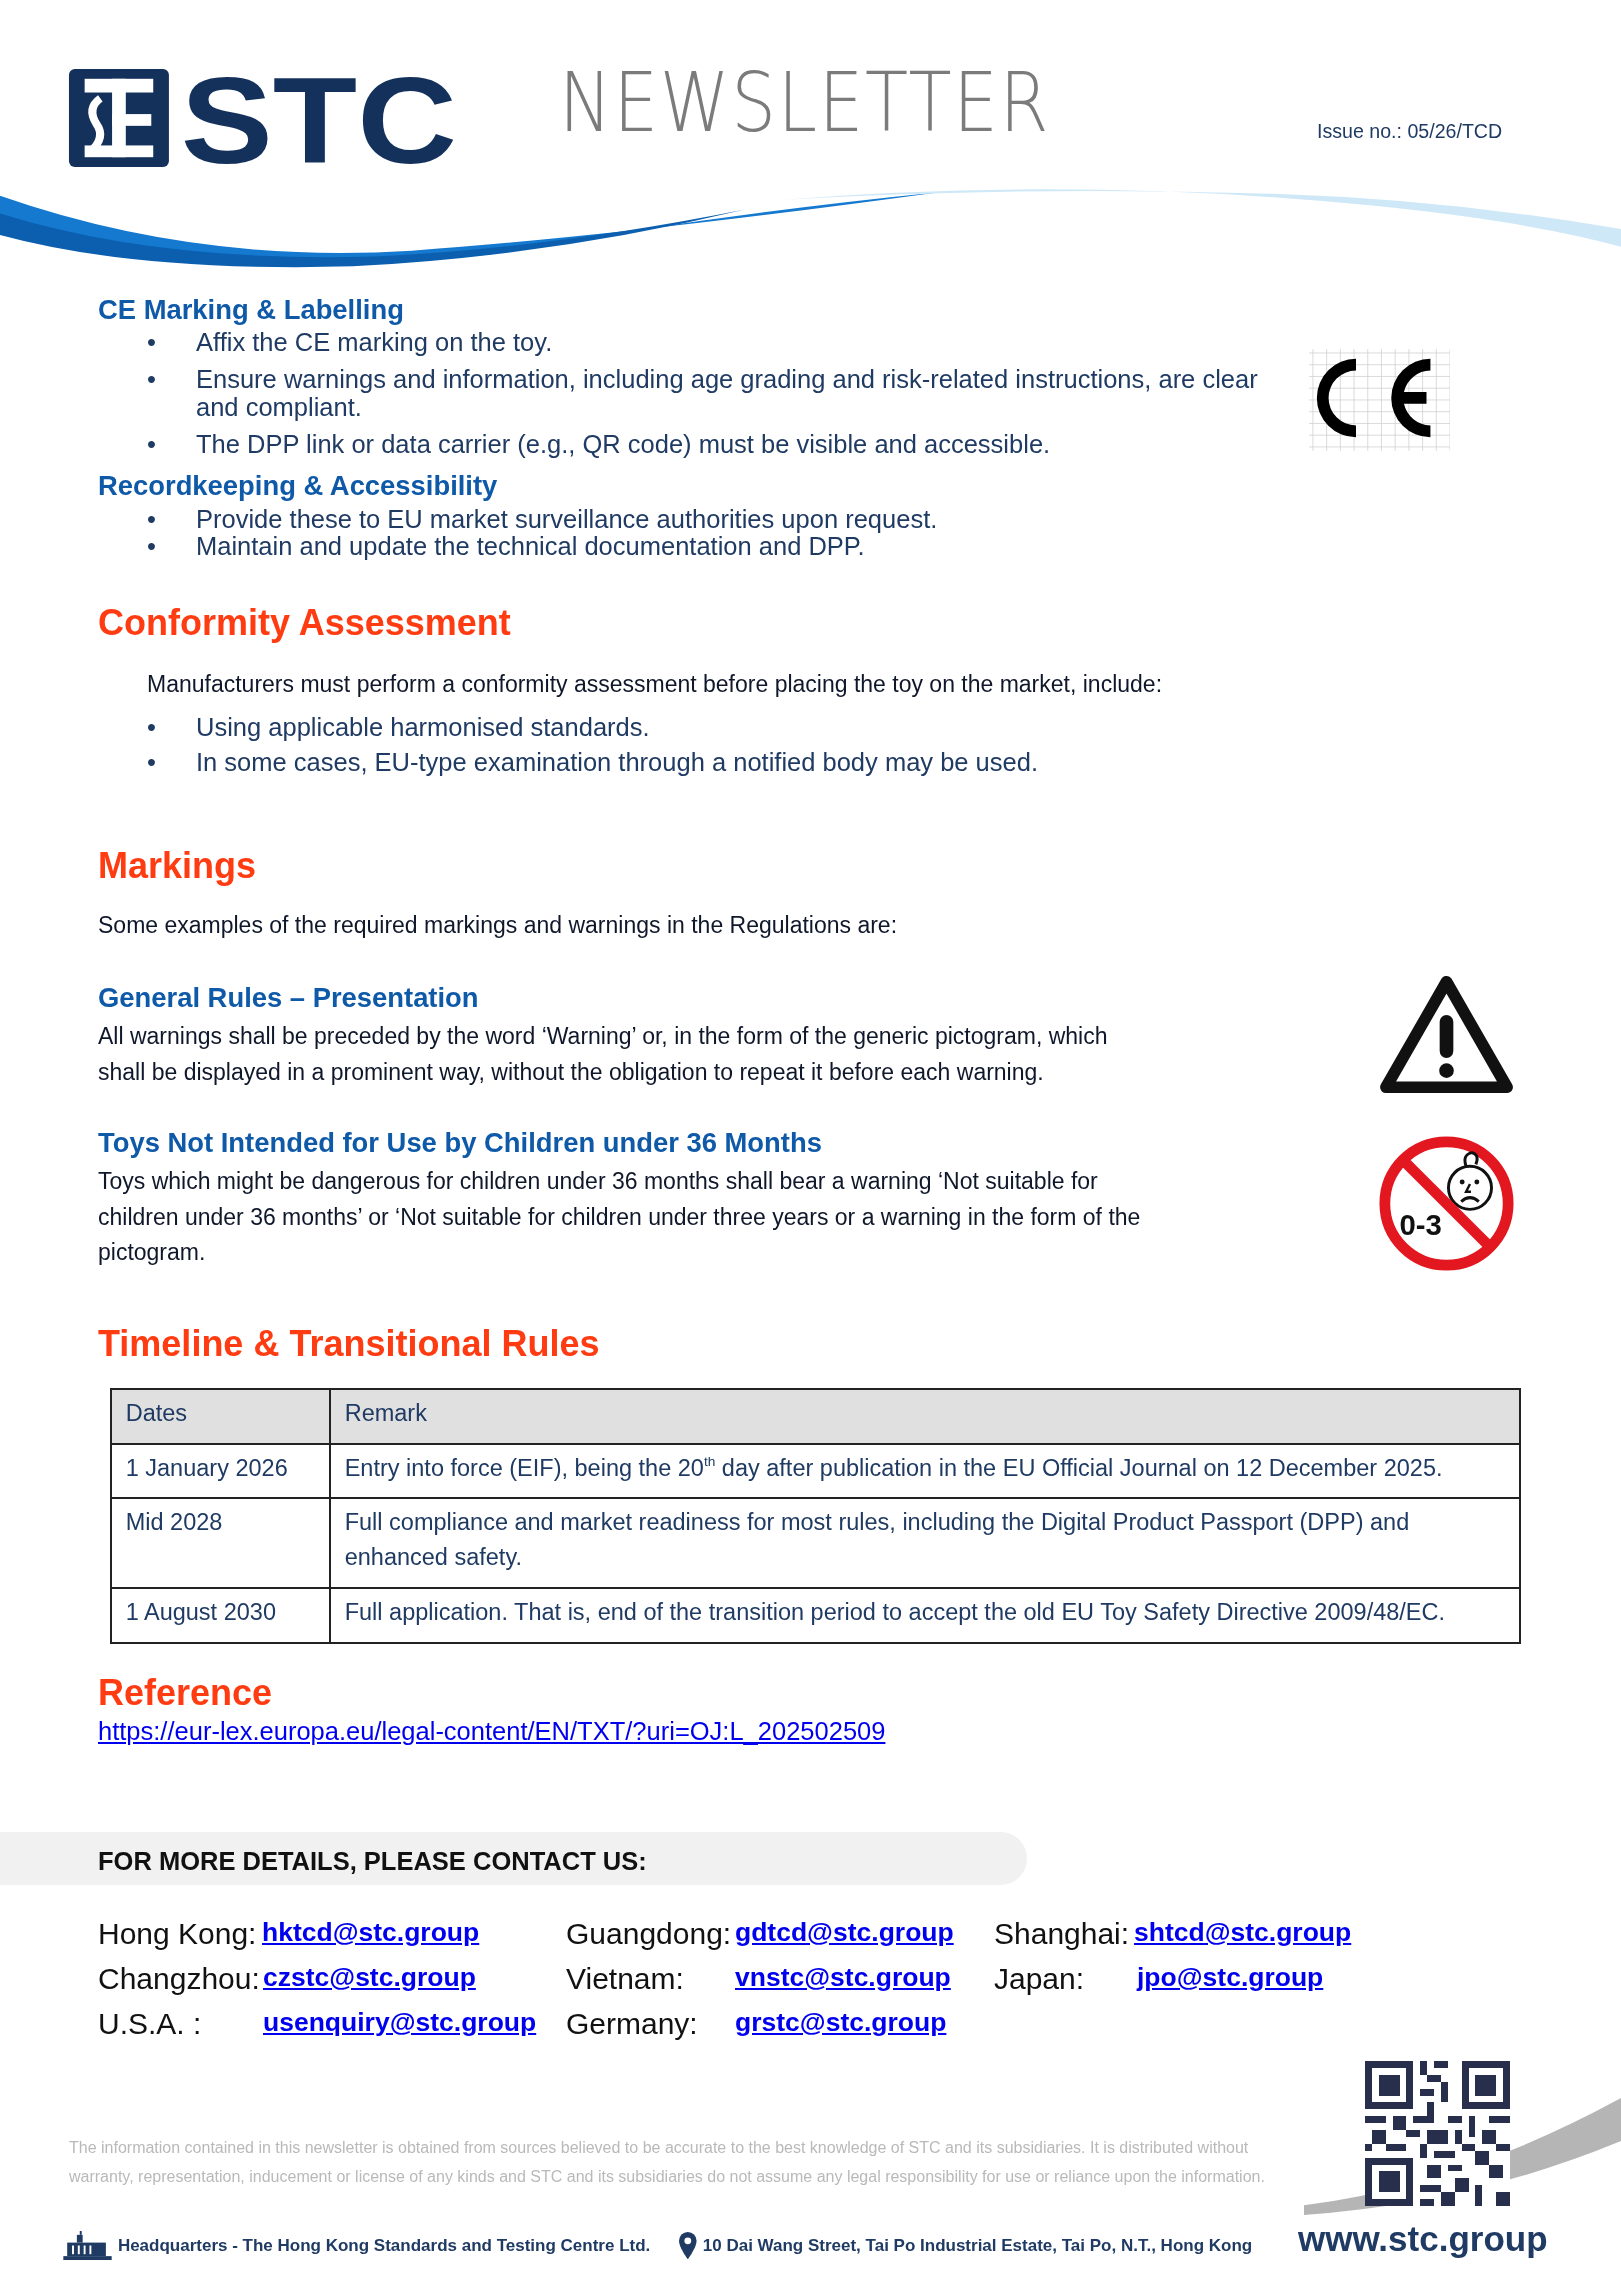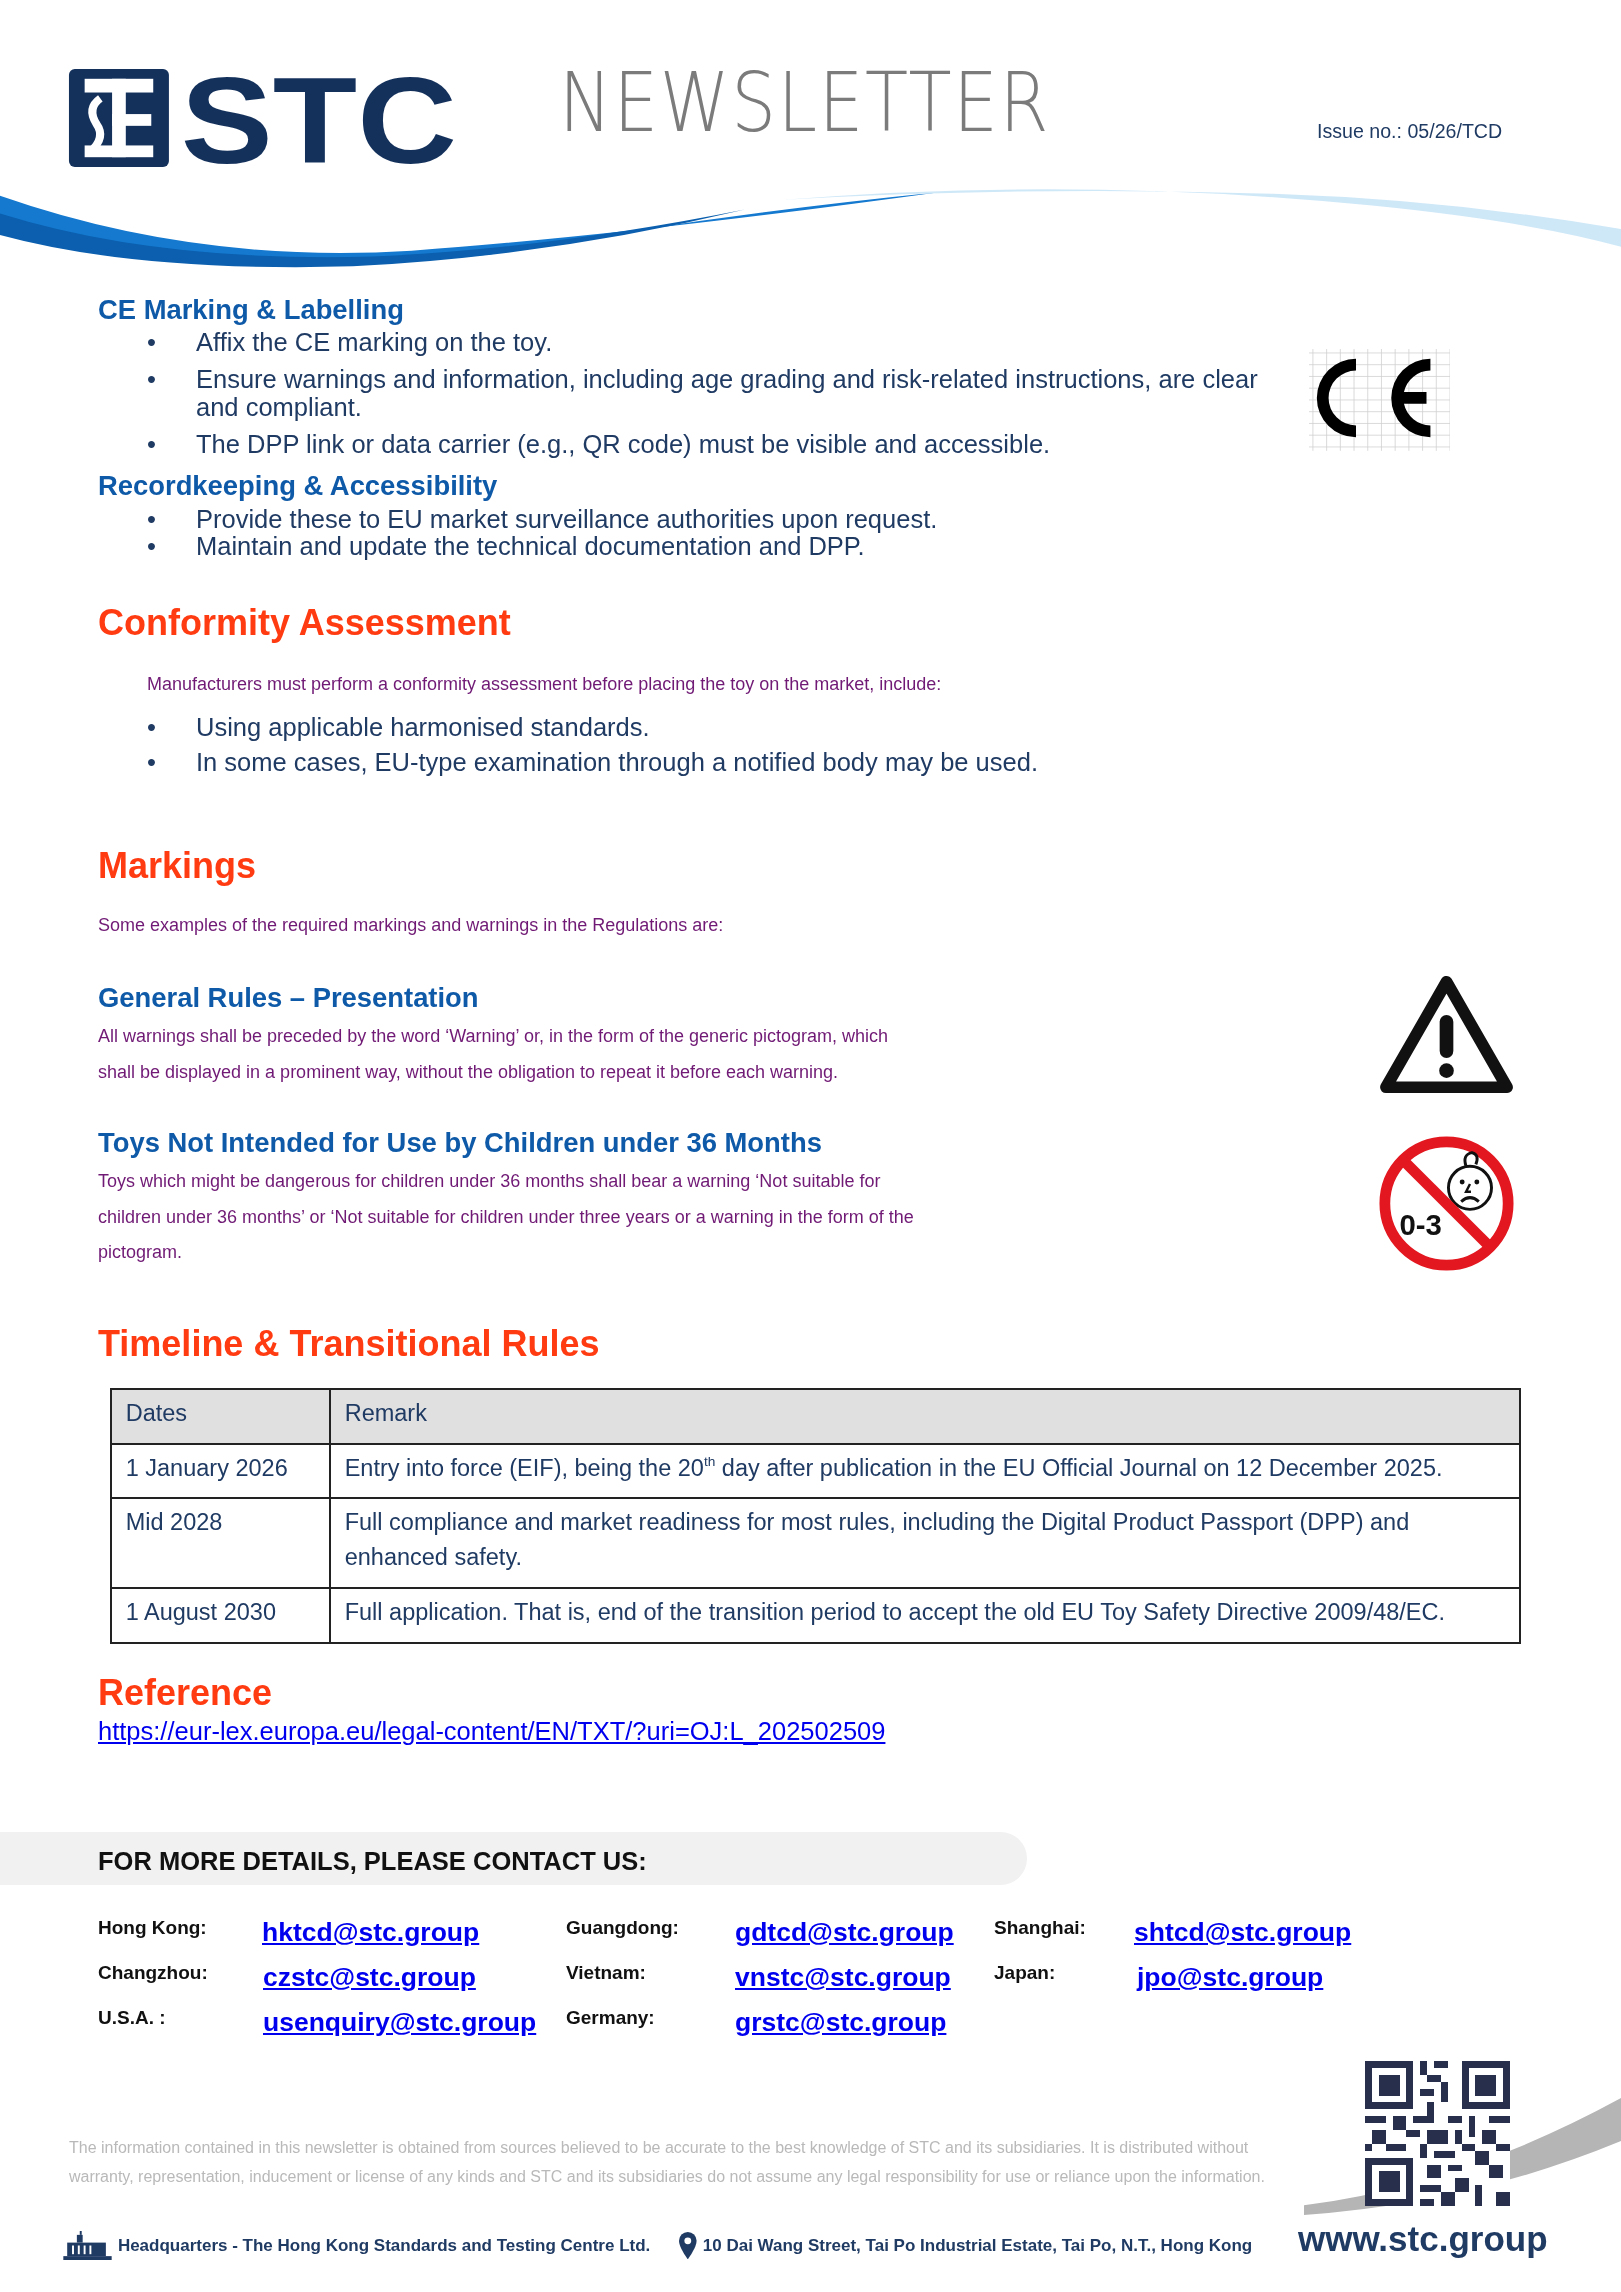--- a/index.html
+++ b/index.html
@@ -8,21 +8,21 @@
 
   
   .logo { position: absolute; left: 67px; top: 65px; width: 392px; height: 106px; }
   .newsletter-title { position: absolute; left: 559px; top: 55px; font-family: "DejaVu Sans", sans-serif; font-weight: 300; font-size: 82px; letter-spacing: 2px; color: #7b7b7b; transform: scaleX(0.86); transform-origin: left top; }
   .issue { position: absolute; left: 1317px; top: 120px; font-size: 19.6px; color: #1f3a63; }
   .wave { position: absolute; left: 0; top: 186px; width: 1621px; height: 98px; }
 
   
   .h-blue { position: absolute; left: 98px; font-size: 27.4px; font-weight: bold; color: #0f5aa8; }
   .h-red { position: absolute; left: 98px; font-size: 36px; font-weight: bold; color: #ff3b12; }
-  .p { position: absolute; font-size: 18px; color: #701a75; line-height: 35px; }
+  .p { position: absolute; font-size: 23px; color: #0f172a; line-height: 35px; }
   ul.bul { position: absolute; left: 147px; list-style: none; font-size: 25.5px; color: #1f3a63; }
   ul.bul li { position: relative; padding-left: 49px; line-height: 27.4px; }
   ul.bul li::before { content: "•"; position: absolute; left: 0; top: 0; font-size: 25.5px; }
 
   
   .ce-icon { position: absolute; left: 1309px; top: 343px; width: 141px; height: 108px; }
   .warn-icon { position: absolute; left: 1378px; top: 972px; width: 137px; height: 125px; }
   .age-icon { position: absolute; left: 1378px; top: 1135px; width: 137px; height: 137px; }
 
   
@@ -30,21 +30,21 @@
   table.tl td { border: 2px solid #222; padding: 5.9px 13.7px 11.8px 13.7px; vertical-align: top; line-height: 35px; }
   table.tl tr.hdr td { background: #e0e0e0; }
   table.tl td.c1 { width: 219px; }
   sup { font-size: 13.7px; vertical-align: 9.8px; line-height: 0; }
 
   .ref-link { position: absolute; left: 98px; top: 1717px; font-size: 25.5px; color: #0000ee; text-decoration: underline; }
 
   
   .contact-band { position: absolute; left: 0; top: 1832px; width: 1027px; height: 53px; background: #f1f1f1; border-radius: 0 29px 29px 0; }
   .contact-title { position: absolute; left: 98px; top: 1847px; font-size: 25.5px; font-weight: bold; color: #111; }
-  .c-label { position: absolute; font-size: 19px; font-weight: bold; color: #111; white-space: nowrap; }
+  .c-label { position: absolute; font-size: 30px; font-weight: normal; color: #111; white-space: nowrap; }
   .c-mail { position: absolute; font-size: 26.5px; font-weight: bold; color: #0000ee; text-decoration: underline; white-space: nowrap; }
 
   
   .disclaimer { position: absolute; left: 69px; top: 2133px; width: 1235px; font-size: 16px; color: #b9b9b9; line-height: 29px; }
   .footer-swoosh { position: absolute; left: 1304px; top: 2078px; width: 318px; height: 137px; }
   .qr { position: absolute; left: 1365px; top: 2061px; width: 145px; height: 145px; }
   .hq { position: absolute; left: 63px; top: 2231px; height: 29px; display: flex; align-items: center; font-size: 17px; font-weight: bold; color: #1f3a63; white-space: nowrap; }
   .pin { display: inline-block; margin: 0 5.9px 0 29px; }
   .site { position: absolute; left: 1298px; top: 2219px; font-size: 35px; font-weight: bold; color: #1f3a63; }
 </style>

